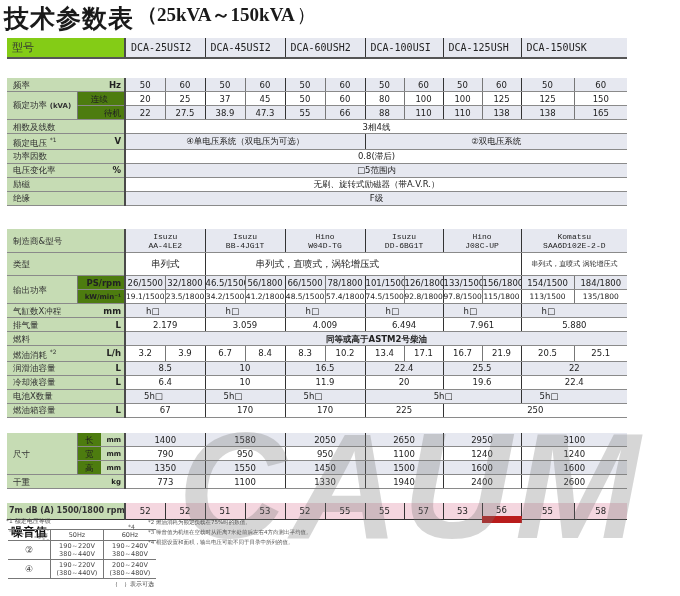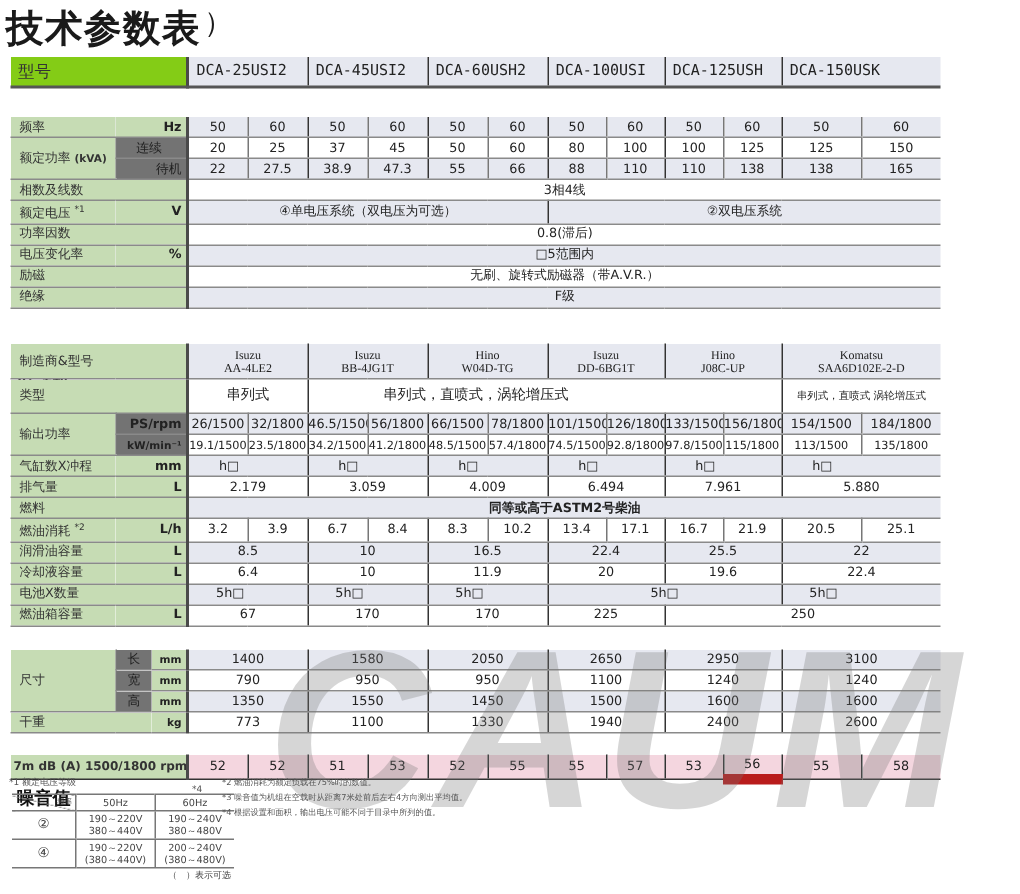--- a/index.html
+++ b/index.html
@@ -9,41 +9,42 @@
   .title .t-range{font-family:"Liberation Serif",serif;font-size:19px;font-weight:bold;color:#1a1a1a;margin-left:4px;}
   .title .t-pink{font-family:"DejaVu Serif",serif;font-size:17px;font-weight:bold;color:#d0307a;margin-left:4px;}
   .title .t-close{font-family:"Liberation Serif",serif;font-size:19px;color:#1a1a1a;margin-left:2px;}
 
   table.spec{position:absolute;left:7px;border-collapse:collapse;table-layout:fixed;font-size:8.5px;}
   table.spec td{border-bottom:1px solid #8a8a8a;padding:0;text-align:center;height:13px;line-height:12px;white-space:nowrap;overflow:hidden;}
   table.spec td.v{border-left:1px solid #777;}
   table.spec td.vb{border-left:1px solid #333;}
   .lab{background:#c6dcb4;text-align:left !important;padding-left:6px !important;color:#333;}
   .labR{background:#c6dcb4;text-align:right !important;padding-right:3px !important;font-weight:bold;color:#222;border-right:2px solid #4a4a4a;}
-  .lab2{background:#737373;border-left:1px solid #777;margin-left:29px;}
+  .lab2{background:#4d7c0f;border-left:1px solid #777;margin-left:29px;}
   .shade{background:#e6e8f0;}
   .white{background:#fff;}
   .hdr td{height:19px !important;font-size:10px;font-family:"DejaVu Sans Mono",monospace;text-align:left !important;padding-left:5px !important;background:#e6e8f0;border-bottom:2px solid #555 !important;}
   .hdr td.lab{font-family:"DejaVu Sans",sans-serif;font-size:11px;background:#84cc16;border-right:2px solid #4a4a4a;}
   .section{position:absolute;left:11px;font-size:12px;font-weight:bold;color:#111;margin-top:36px;}
   .pink td{background:#f4d6df;}
-  .eng td.m{font-family:Liberation Serif, serif;font-size:8px;line-height:9px;}
+  .eng td.m{font-family:Liberation Mono, monospace;font-size:8px;line-height:9px;}
   .wm{position:absolute;left:178px;top:400px;font-family:"Liberation Sans",sans-serif;font-size:150px;font-weight:bold;font-style:italic;color:rgba(120,120,120,0.30);letter-spacing:4px;pointer-events:none;}
   .notes{position:absolute;left:148px;top:517px;font-size:5.5px;color:#555;line-height:10px;}
   .volt{position:absolute;left:6px;top:517px;font-size:6px;color:#555;}
   table.vt{position:absolute;left:8px;top:529px;border-collapse:collapse;font-size:6.5px;color:#444;}
   table.vt td{border-bottom:1px solid #777;text-align:center;padding:1px 2px;line-height:8px;}
   table.vt td.vl{border-left:1px solid #777;}
   .sup{font-size:6px;vertical-align:super;}
 </style>
 </head>
 <body>
 
 <div class="title">
   <span class="t-main">技术参数表</span>
+  <span class="t-range">（25kVA～150kVA</span>
   <span class="t-close">）</span>
 </div>
 
 <table class="spec" style="top:38px;width:620px;">
   <colgroup>
       <col style="width:118px">
       <col style="width:80px">
       <col style="width:80px">
       <col style="width:80px">
       <col style="width:78px">

